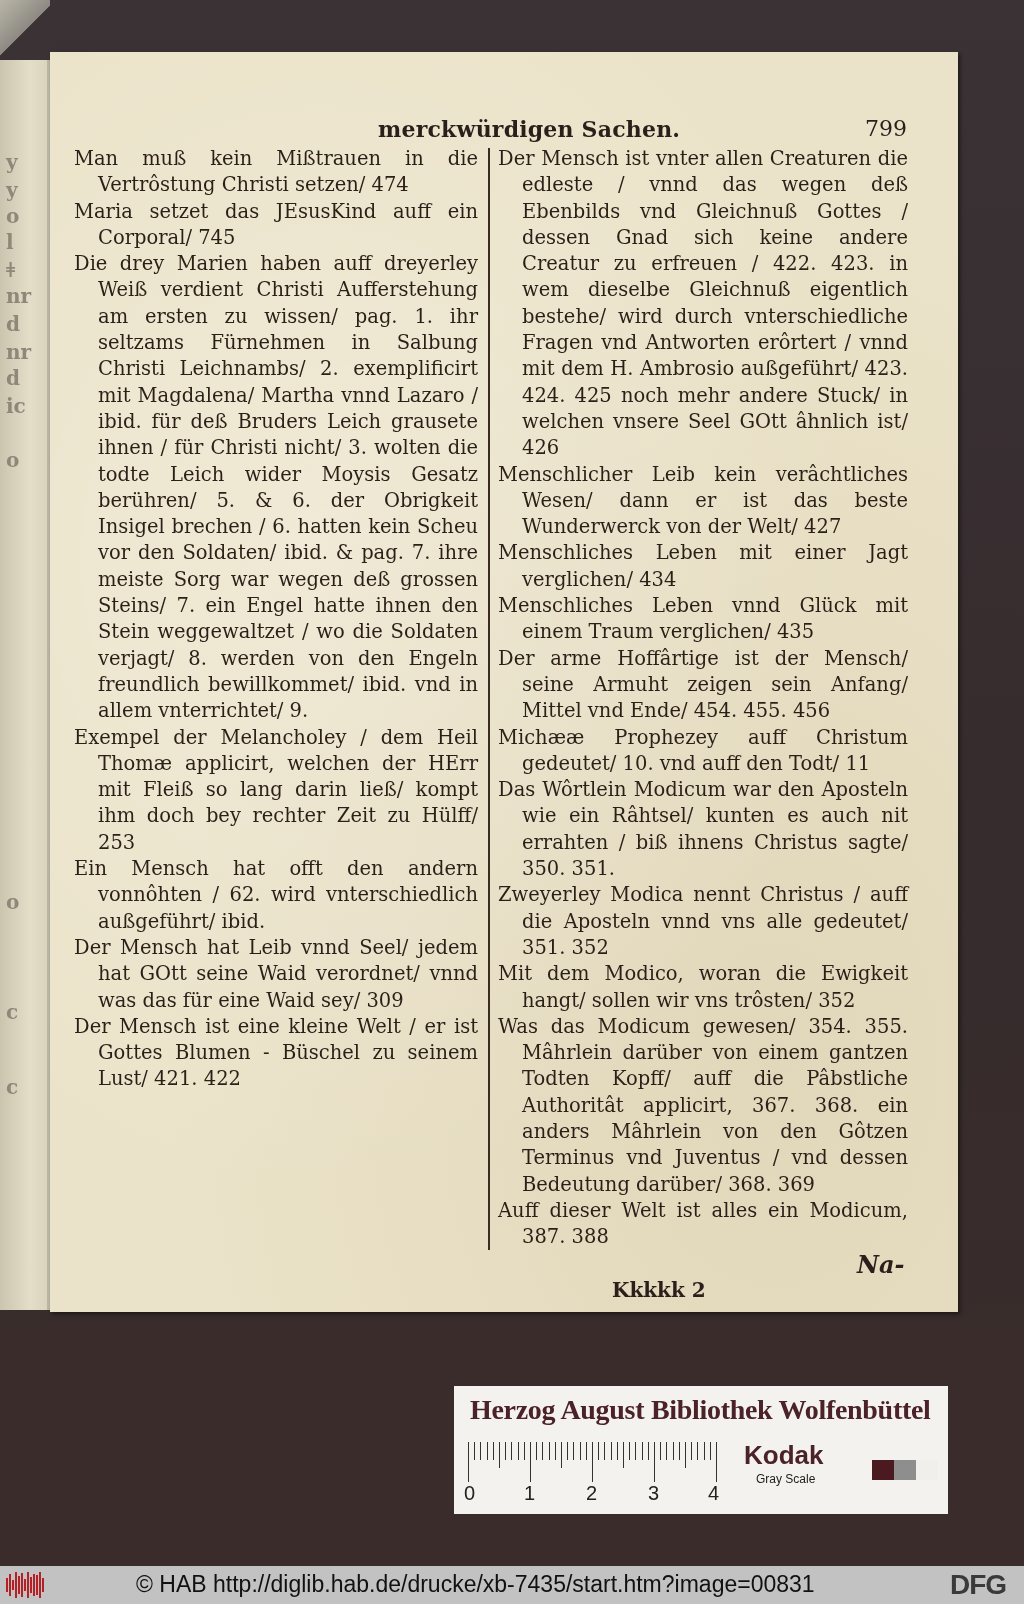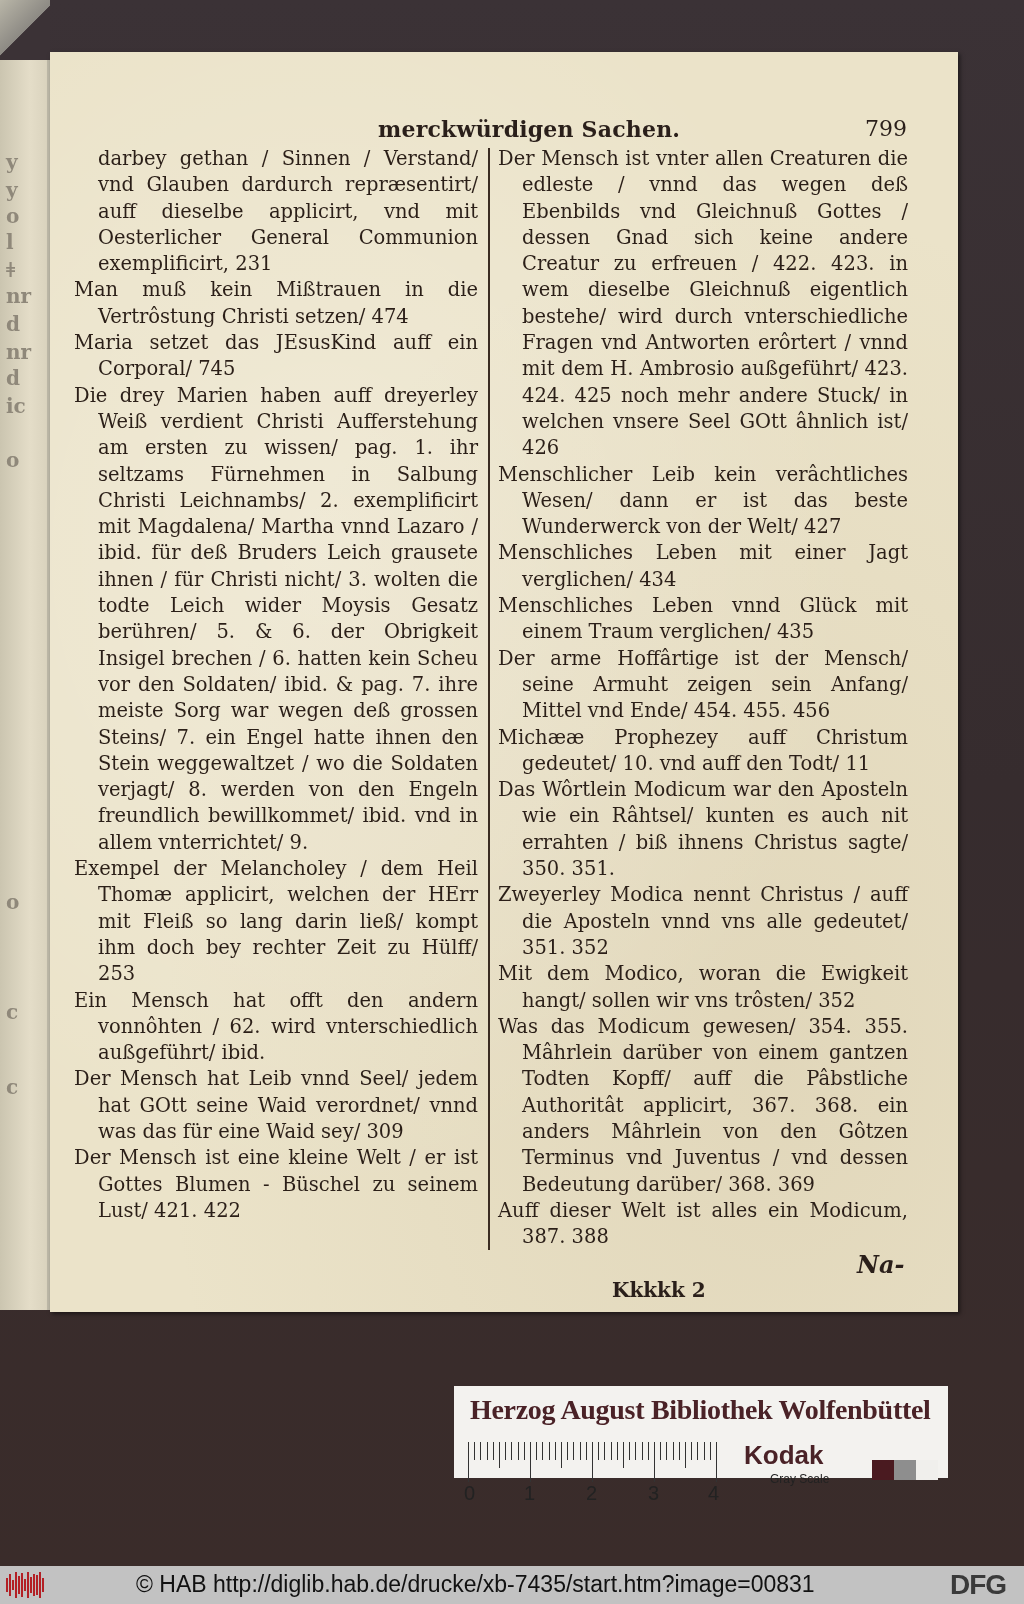--- a/index.html
+++ b/index.html
@@ -13,28 +13,28 @@
   .running-head{position:absolute;left:378px;top:116px;font-family:"DejaVu Serif",serif;font-weight:bold;font-size:22px;color:#2a1f1a;letter-spacing:0.2px;}
   .page-num{position:absolute;left:865px;top:116px;font-size:22px;color:#2a1f1a;font-family:"DejaVu Serif",serif;}
   .col{position:absolute;top:146px;font-family:"DejaVu Serif",serif;font-size:19.5px;line-height:26.3px;color:#2b1f18;}
   .col-left{left:74px;width:404px;}
   .col-right{left:498px;width:410px;}
   .rule{position:absolute;left:488px;top:148px;width:2px;height:1102px;background:#3a2c22;}
   .entry{margin:0;padding-left:24px;text-indent:-24px;text-align:justify;}
   .entry .key{font-weight:normal;}
   .signature{position:absolute;left:612px;top:1250px;font-family:"DejaVu Serif",serif;font-weight:bold;font-size:20px;color:#2a1f1a;margin-top:28px;}
   .catchword{position:absolute;left:857px;top:1250px;font-family:"DejaVu Serif",serif;font-weight:bold;font-style:italic;font-size:24px;color:#2a1f1a;}
-  .card{position:absolute;left:454px;top:1386px;width:494px;height:92px;background:#f3f2ef;}
+  .card{position:absolute;left:454px;top:1386px;width:494px;height:128px;background:#f3f2ef;}
   .card-title{position:absolute;left:16px;top:8px;font-family:"Liberation Serif",serif;font-weight:bold;font-size:28px;color:#4a2227;white-space:nowrap;letter-spacing:-0.3px;}
   .ruler{position:absolute;left:14px;top:56px;width:250px;height:40px;}
   .tick{position:absolute;top:0;width:1px;background:#333;}
   .ruler-labels{position:absolute;left:10px;top:96px;width:260px;height:24px;}
   .ruler-label{position:absolute;top:0;font-family:"Liberation Sans",sans-serif;font-size:20px;color:#222;}
   .kodak{position:absolute;left:290px;top:54px;font-family:"Liberation Sans",sans-serif;font-weight:bold;font-size:26px;color:#4a2227;}
-  .grayscale-label{position:absolute;left:316px;top:86px;font-family:"Liberation Sans",sans-serif;font-size:12px;color:#222;}
+  .grayscale-label{position:absolute;left:302px;top:86px;font-family:"Liberation Sans",sans-serif;font-size:12px;color:#222;}
   .swatches{position:absolute;left:418px;top:74px;display:flex;}
   .sw{width:22px;height:20px;}
   .footer{position:absolute;left:0;top:1566px;width:1024px;height:48px;background:#c2c2c2;}
   .footer-logo{position:absolute;left:6px;top:6px;width:40px;height:26px;display:flex;align-items:center;gap:1px;}
   .footer-logo span{display:block;width:2px;background:#b32025;}
   .footer-text{position:absolute;left:136px;top:5px;font-family:"Liberation Sans",sans-serif;font-size:23px;color:#111;white-space:nowrap;}
   .dfg{position:absolute;left:950px;top:3px;font-family:"Liberation Sans",sans-serif;font-weight:bold;font-size:28px;color:#3a3a3a;letter-spacing:-1px;}
 </style>
 </head>
 <body>
@@ -61,21 +61,20 @@
     <div class="left-frag" style="top: 1075px;">c</div>
   </div>
 <div class="fold"></div>
 
 <div class="page"></div>
 
 <div class="running-head">merckwürdigen Sachen.</div>
 <div class="page-num">799</div>
 
 <div class="col col-left" id="col-left">
-    <p class="entry" style="padding-left: 24px; text-indent: 0px;"><span>darbey gethan / Sinnen / Verstand/ vnd Glauben dardurch repræsentirt/ auff dieselbe applicirt, vnd mit Oesterlicher General Communion exemplificirt, 231</span></p>
     <p class="entry"><span class="key">Man</span><span> muß kein Mißtrauen in die Vertrôstung Christi setzen/ 474</span></p>
     <p class="entry"><span class="key">Maria</span><span> setzet das JEsusKind auff ein Corporal/ 745</span></p>
     <p class="entry"><span class="key">Die drey Marien</span><span> haben auff dreyerley Weiß verdient Christi Aufferstehung am ersten zu wissen/ pag. 1. ihr seltzams Fürnehmen in Salbung Christi Leichnambs/ 2. exemplificirt mit Magdalena/ Martha vnnd Lazaro / ibid. für deß Bruders Leich grausete ihnen / für Christi nicht/ 3. wolten die todte Leich wider Moysis Gesatz berühren/ 5. &amp; 6. der Obrigkeit Insigel brechen / 6. hatten kein Scheu vor den Soldaten/ ibid. &amp; pag. 7. ihre meiste Sorg war wegen deß grossen Steins/ 7. ein Engel hatte ihnen den Stein weggewaltzet / wo die Soldaten verjagt/ 8. werden von den Engeln freundlich bewillkommet/ ibid. vnd in allem vnterrichtet/ 9.</span></p>
     <p class="entry"><span class="key">Exempel der Melancholey</span><span> / dem Heil Thomæ applicirt, welchen der HErr mit Fleiß so lang darin ließ/ kompt ihm doch bey rechter Zeit zu Hülff/ 253</span></p>
     <p class="entry"><span class="key">Ein Mensch</span><span> hat offt den andern vonnôhten / 62. wird vnterschiedlich außgeführt/ ibid.</span></p>
     <p class="entry"><span class="key">Der Mensch</span><span> hat Leib vnnd Seel/ jedem hat GOtt seine Waid verordnet/ vnnd was das für eine Waid sey/ 309</span></p>
     <p class="entry"><span class="key">Der Mensch</span><span> ist eine kleine Welt / er ist Gottes Blumen - Büschel zu seinem Lust/ 421. 422</span></p>
   </div>
 <div class="rule"></div>
 <div class="col col-right" id="col-right">

